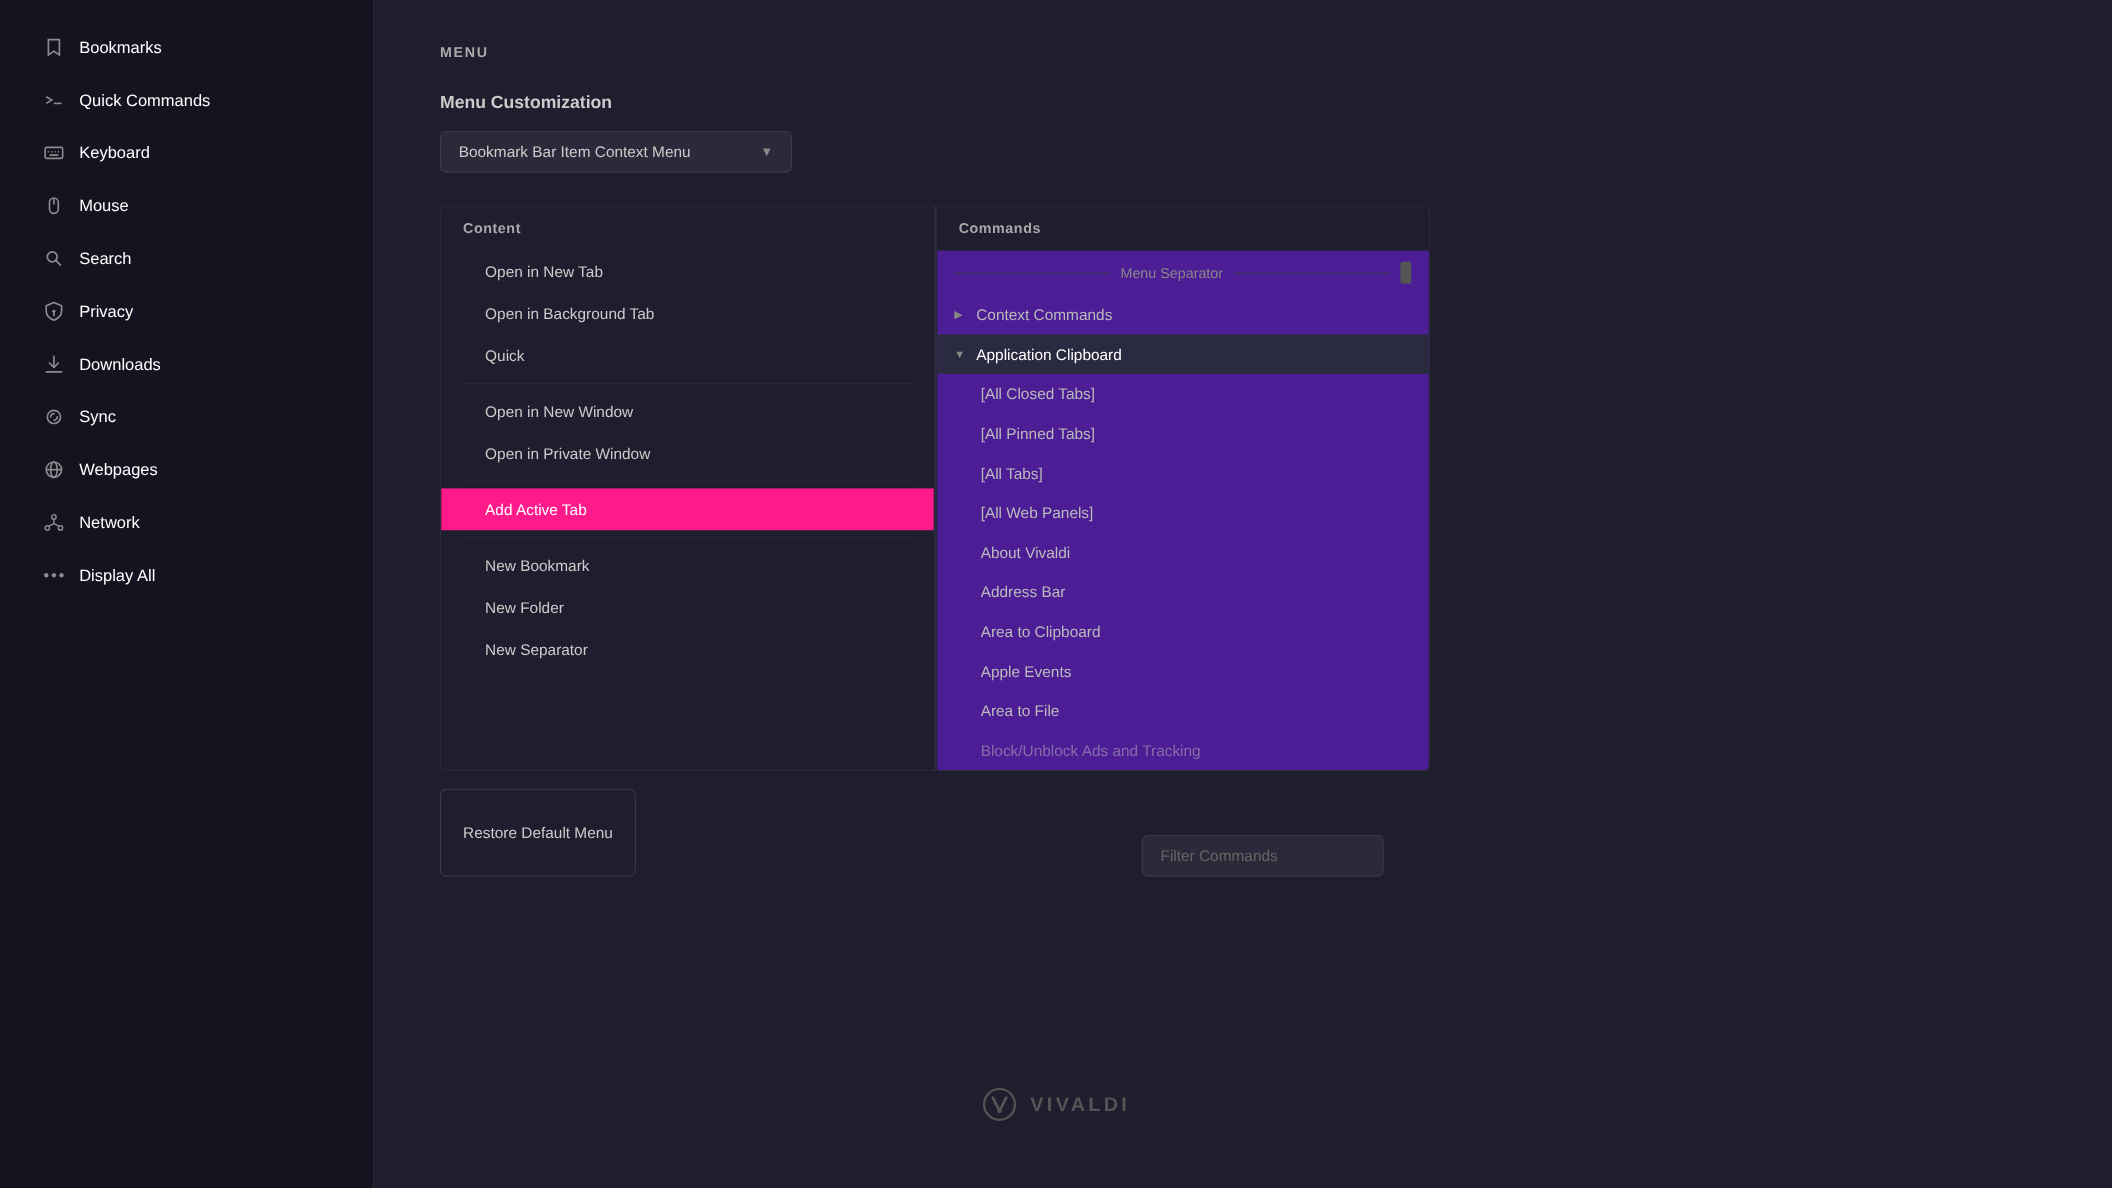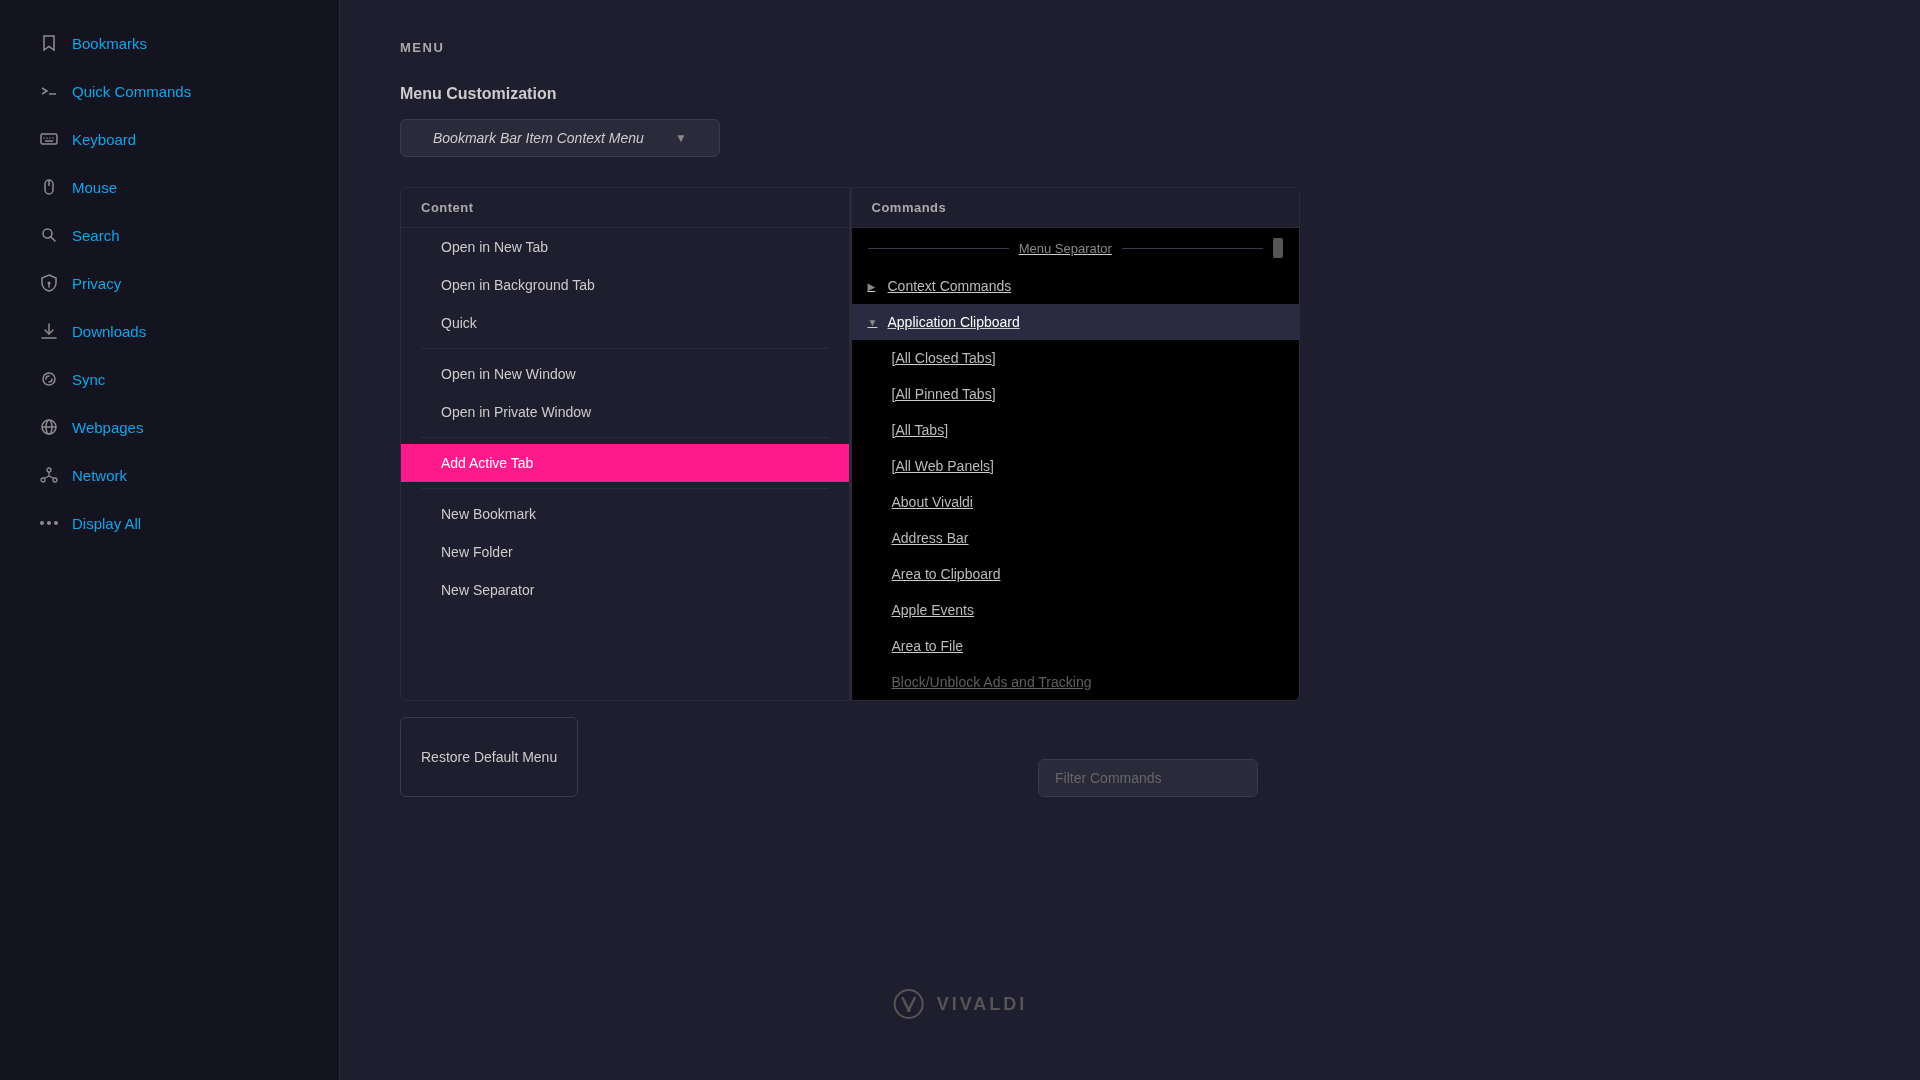--- a/index.html
+++ b/index.html
@@ -46,21 +46,21 @@
     }
 
     .sidebar-item {
       display: flex;
       align-items: center;
       gap: 14px;
       padding: 14px 30px;
       cursor: pointer;
       border-radius: 6px;
       margin: 0 10px;
-      color: #0ea5e9;
+      color: #ffffff;
       font-size: 15px;
       transition: background 0.15s;
     }
 
     .sidebar-icon {
       width: 18px;
       height: 18px;
       display: flex;
       align-items: center;
       justify-content: center;
@@ -96,27 +96,26 @@
       margin-bottom: 30px;
     }
 
     .dropdown-select {
       display: flex;
       align-items: center;
       gap: 10px;
       background: #2a2a3a;
       border: 1px solid #3a3a4a;
       border-radius: 6px;
-      padding: 10px 32px;
+      padding: 10px 16px;
       width: 320px;
       cursor: pointer;
       color: #ccc;
       font-size: 14px;
       justify-content: space-between;
-      font-style: italic;
     }
 
     .dropdown-arrow {
       color: #888;
       font-size: 12px;
     }
 
     
     .panels-container {
       display: flex;
@@ -173,25 +172,24 @@
     }
 
     .content-separator {
       height: 1px;
       background: #2a2a3a;
       margin: 6px 20px;
     }
 
     
     .commands-panel-body {
-      background: #000000;
+      background: #4c1d95;
       min-height: 380px;
       overflow-y: auto;
       position: relative;
-      text-decoration: underline;
     }
 
     .menu-separator-row {
       display: flex;
       align-items: center;
       gap: 10px;
       padding: 10px 16px;
       color: #888;
       font-size: 13px;
     }

